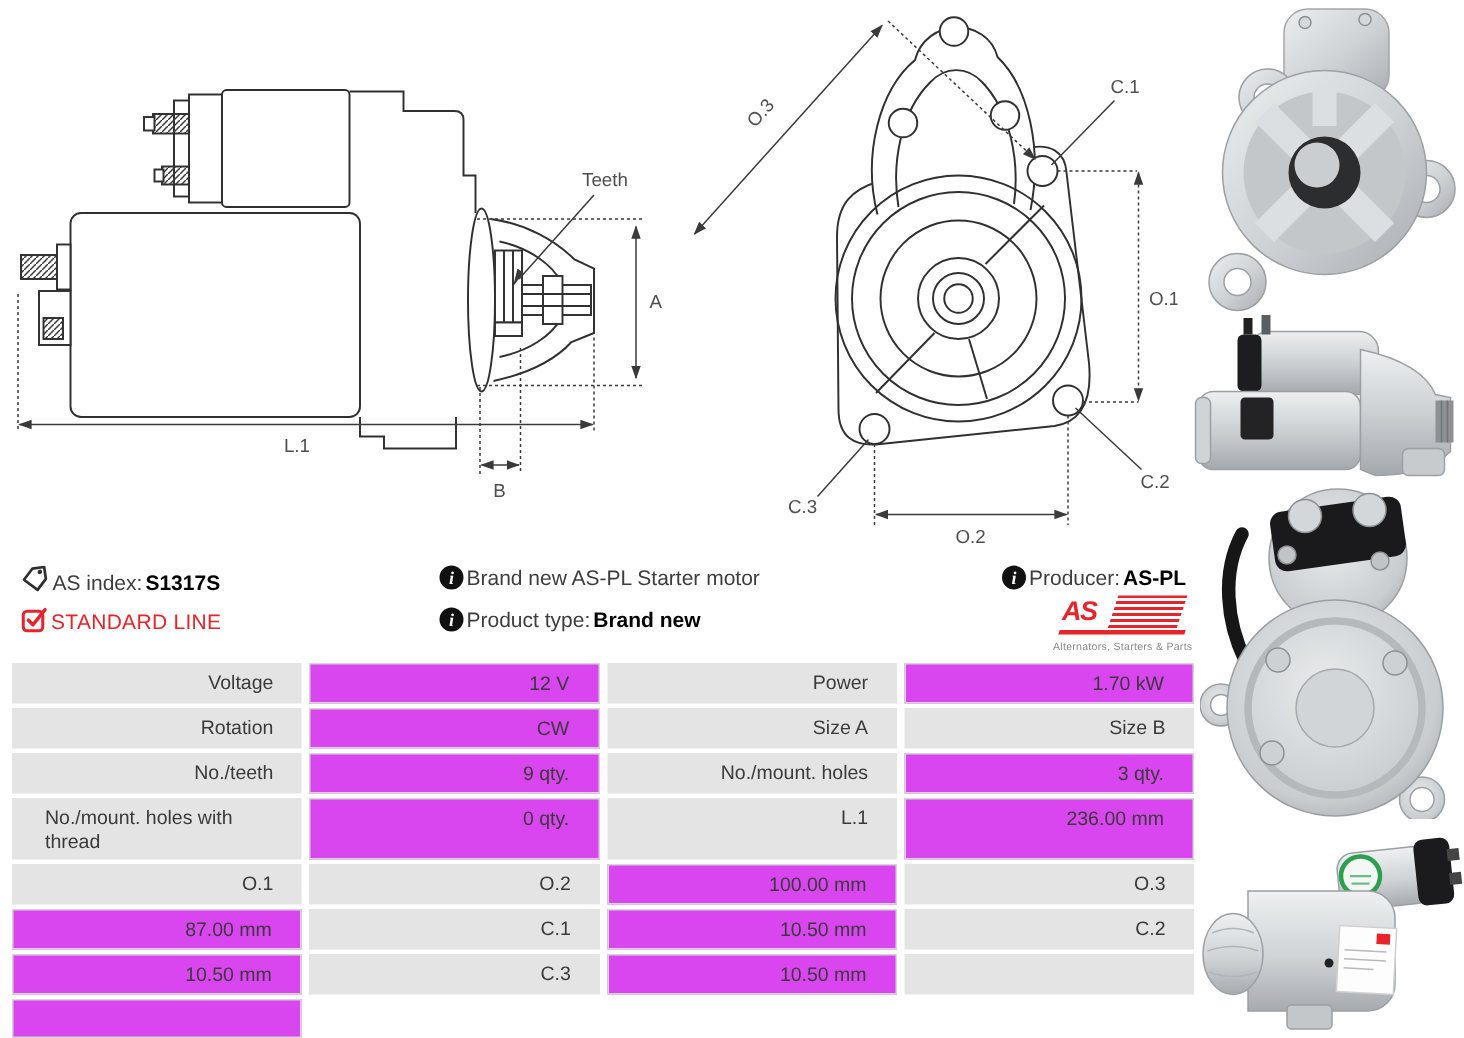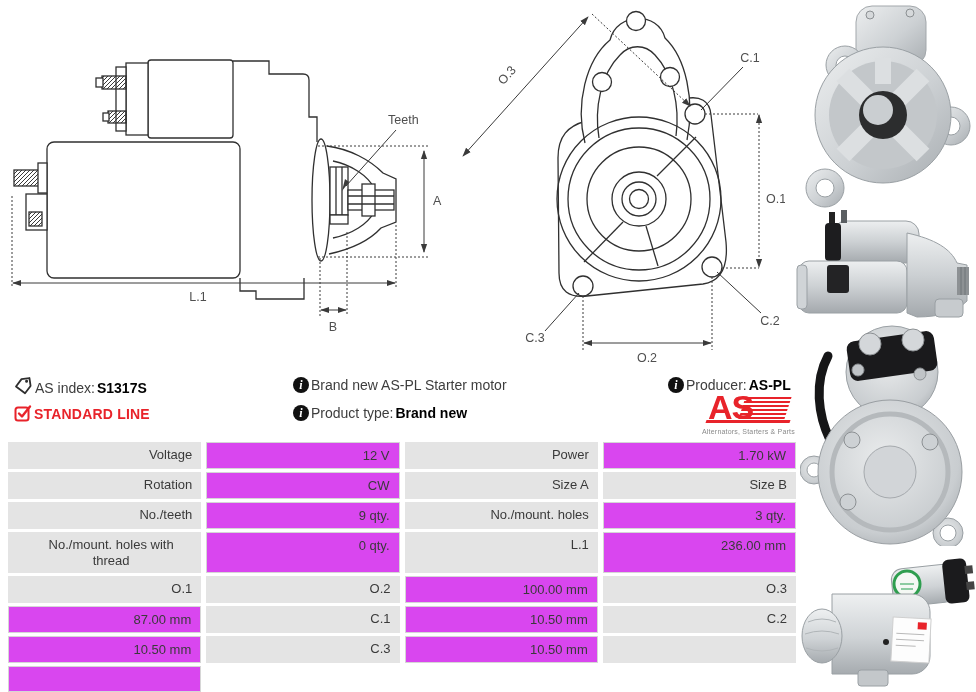--- a/index.html
+++ b/index.html
@@ -11,37 +11,37 @@
   body{font-family:"Liberation Sans",sans-serif;color:var(--text)}
   .sheet{position:relative;width:976px;height:692px;background:#fff;overflow:hidden}
 
   svg text{font-family:"Liberation Sans",sans-serif;font-size:12.5px;fill:#4f4f4f}
 
   
   .info-item{position:absolute;display:flex;align-items:flex-end;gap:2px;font-size:14px;color:#3d3d3d;white-space:nowrap}
   .info-item b{color:#000000}
   .info-icon{display:inline-flex;align-items:center;justify-content:center;width:16px;height:16px;border-radius:50%;
     background:#111;color:#fff;font-family:"Liberation Serif",serif;font-weight:bold;font-style:italic;font-size:12px;flex:none}
-  .std{color:var(--red);font-weight:bold;letter-spacing:.2px}
+  .std{color:var(--red);font-weight:normal;letter-spacing:.2px}
   .tag-icon,.check-icon{flex:none}
 
   
   .as-logo{position:absolute;left:702px;top:396px;width:92px;text-align:center}
   .as-logo .mark{position:relative;height:27px}
-  .as-logo .as-text{position:absolute;left:6px;top:-2px;font-weight:bold;font-size:34px;line-height:26px;color:var(--red);letter-spacing:-1px;z-index:2}
+  .as-logo .as-text{position:absolute;left:6px;top:-2px;font-style:italic;font-weight:bold;font-size:18px;line-height:26px;color:var(--red);letter-spacing:-1px;z-index:2}
   .as-logo .stripes{position:absolute;left:40px;top:1px;width:46px;height:22px;transform:skewX(-18deg);
     background:repeating-linear-gradient(to bottom,var(--red) 0 2px,#fff 2px 4px)}
   .as-logo .underbar{position:absolute;left:4px;top:24px;width:84px;height:3px;background:var(--red);transform:skewX(-18deg)}
   .as-logo .tagline{margin-top:5px;font-size:7px;color:#8a8a8a;letter-spacing:.2px;white-space:nowrap}
 
   
   .spec-table{position:absolute;left:8px;top:442px;width:788px;display:grid;
     grid-template-columns:repeat(4,1fr);gap:3px 5px;font-size:13px}
   .spec-table .cell{min-height:26px;display:flex;justify-content:flex-end;align-items:flex-start;
-    padding:5px 9px 4px 22px;line-height:16px;text-align:center;color:#3a3a3a}
+    padding:5px 19px 4px 22px;line-height:16px;text-align:left;color:#3a3a3a}
   .spec-table .label{background:var(--cellbg)}
   .spec-table .value{background:#d946ef;border:1px solid var(--cellborder)}
 
   .photo{position:absolute}
 </style>
 </head>
 <body>
 
 <div class="sheet">
 

